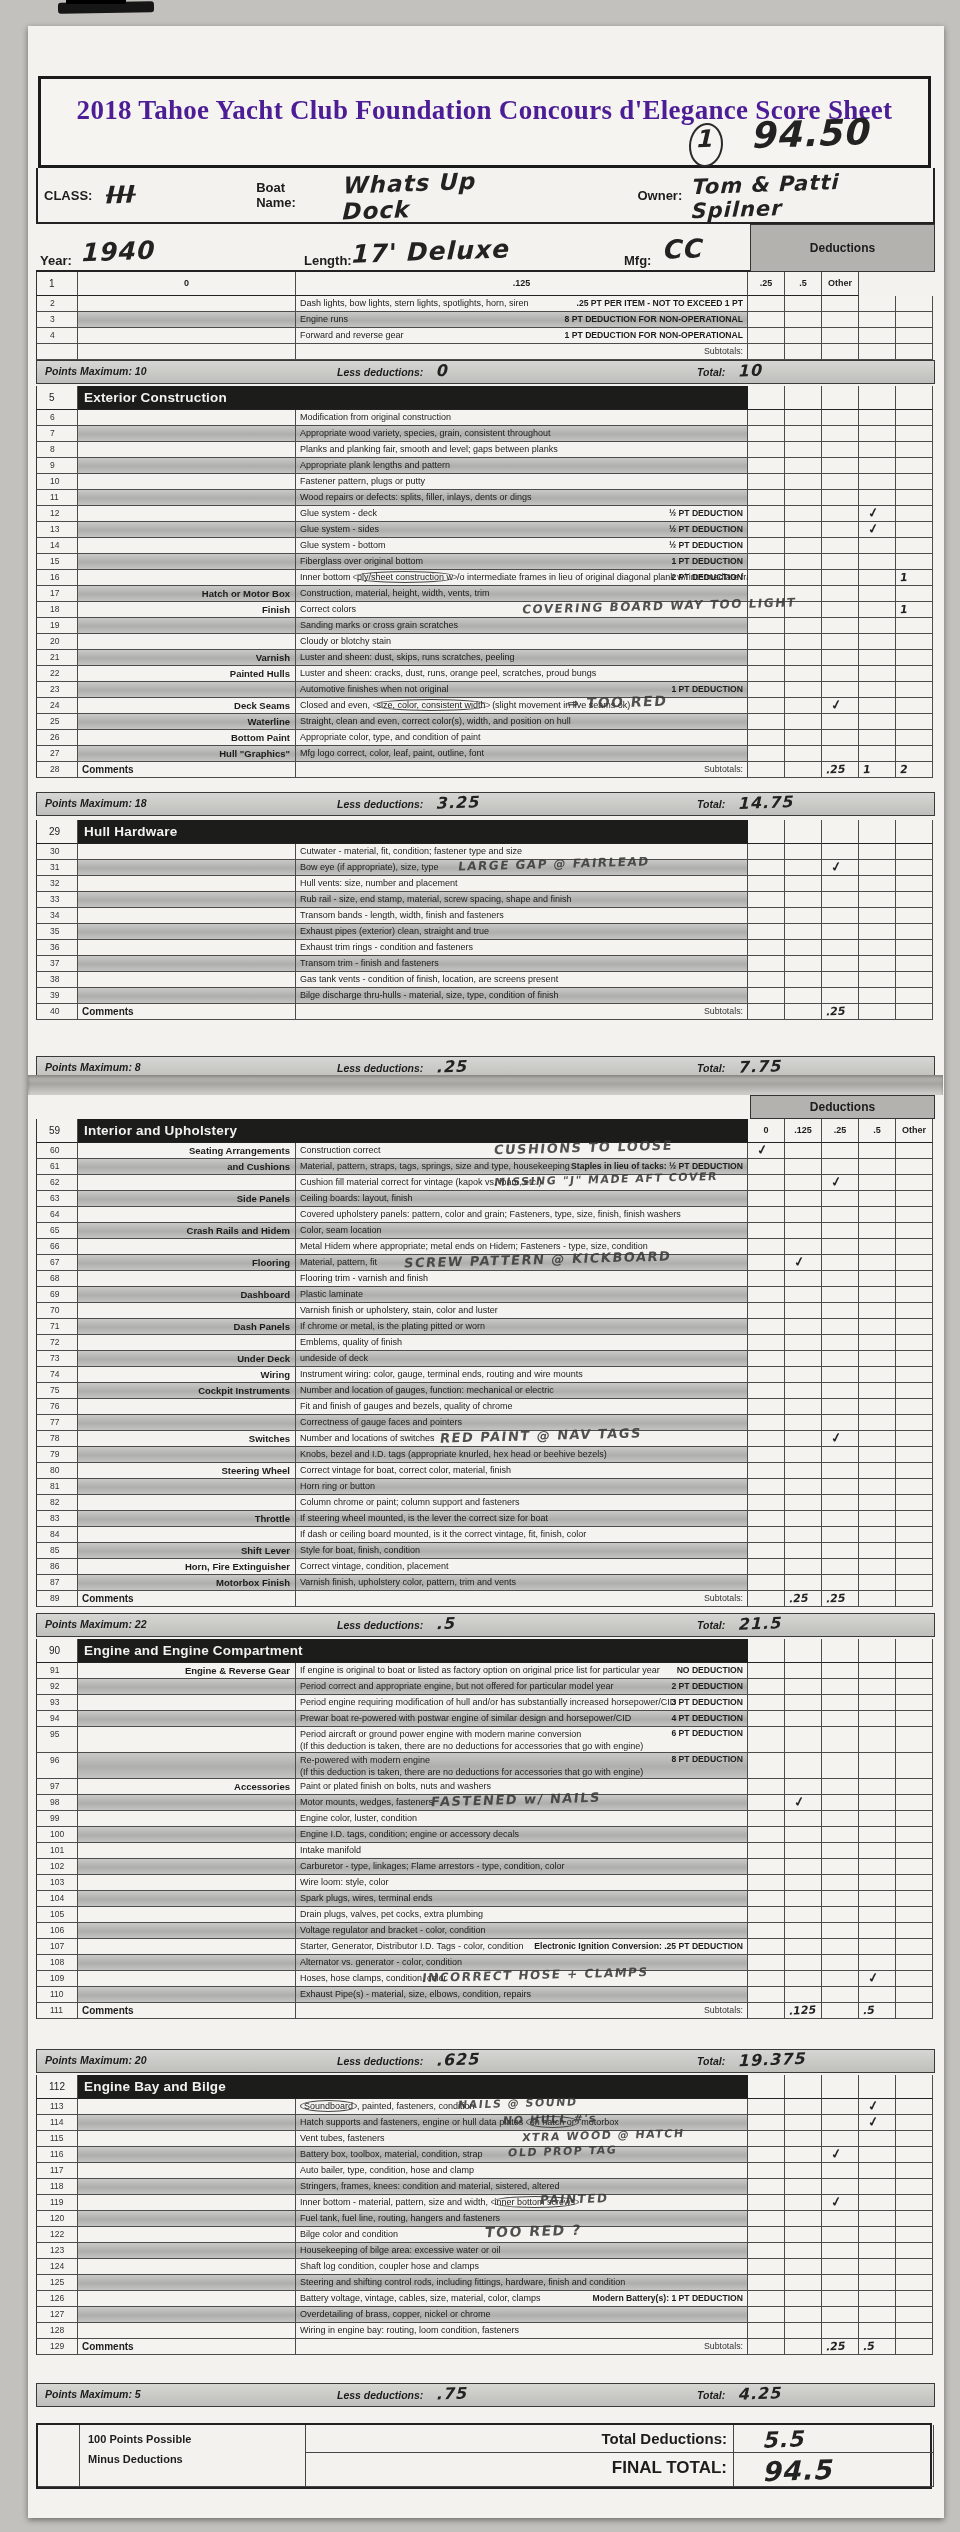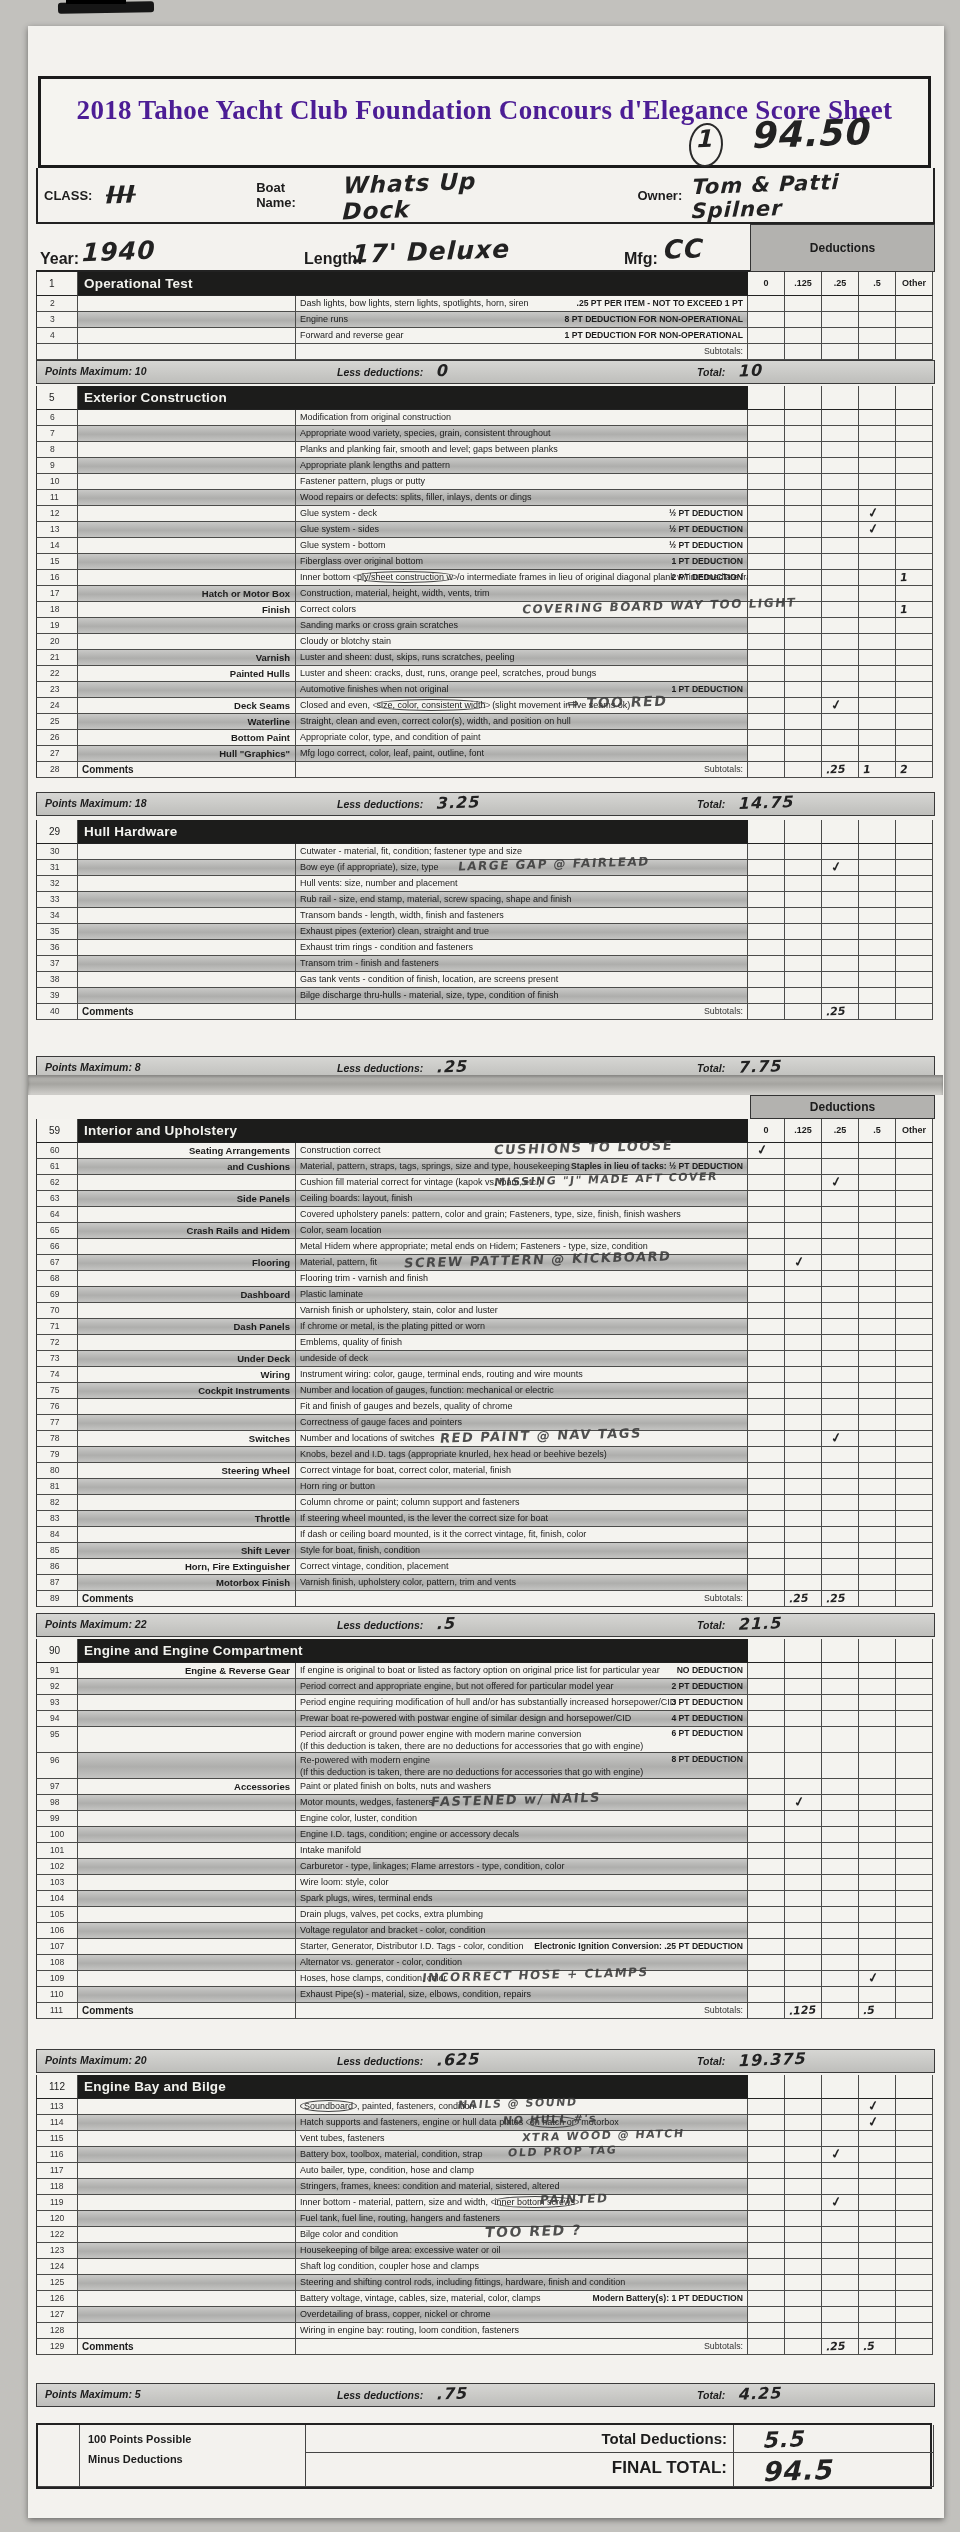--- a/index.html
+++ b/index.html
@@ -27,21 +27,21 @@
   .check{font-size:13px;font-weight:bold;color:#252525;position:absolute;left:9px;top:-1px;transform:rotate(-10deg);}
   .mark-val{position:absolute;left:4px;top:0;font-family:"DejaVu Sans",sans-serif;font-style:italic;
             font-weight:700;font-size:11px;color:#222;transform:rotate(-3deg);}
   .circled{border:1.5px solid #454545;border-radius:50%;padding:0 3px;}
 
   
   .info1{display:flex;align-items:center;border:2px solid #222;border-top:none;height:54px;position:relative;}
   .info1 .flabel{font-weight:bold;font-size:13px;}
   .info2{display:grid;grid-template-columns:714px 185px;height:48px;}
   .info2-left{position:relative;border-bottom:2px solid #222;}
-  .info2 .flabel{font-weight:bold;font-size:16px;}
+  .info2 .flabel{font-weight:bold;font-size:13px;}
   .ded-box{background:#b3b2af;border:1.5px solid #333;font-weight:bold;font-size:12px;
            text-align:center;line-height:46px;}
 
   
   .trow,.shead,.strow{display:grid;grid-template-columns:42px 218px 452px 37px 37px 37px 37px 37px;}
   .trow{height:16px;}
   .cell{border-right:1px solid #4c4c4a;border-bottom:1px solid #4c4c4a;font-size:9px;line-height:15px;
         position:relative;background:#f4f3ef;overflow:visible;}
   .cell:first-child{border-left:1.5px solid #333;}
   .num{padding-left:13px;font-size:8.5px;color:#333;}
@@ -111,21 +111,20 @@
           <span class="hw" style="font-size:25px;position:absolute;left:316px;bottom:4px">17' Deluxe</span>
           <span class="flabel" style="position:absolute;left:588px;bottom:2px">Mfg:</span>
           <span class="hw" style="font-size:26px;position:absolute;left:628px;bottom:6px">CC</span>
         </div>
         <div class="ded-box">Deductions</div>
       </div>
 
       <div id="sections">
           <div class="shead">
             <div class="cell snum">1</div>
-            <div class="sbar">Operational Test</div>
             <div class="cell chead">0</div>
             <div class="cell chead">.125</div>
             <div class="cell chead">.25</div>
             <div class="cell chead">.5</div>
             <div class="cell chead">Other</div>
           </div>
           <div class="trow">
             <div class="cell num">2</div>
             <div class="cell lbl"></div>
             <div class="cell desc">Dash lights, bow lights, stern lights, spotlights, horn, siren<span class="note">.25 PT PER ITEM - NOT TO EXCEED 1 PT</span></div>

